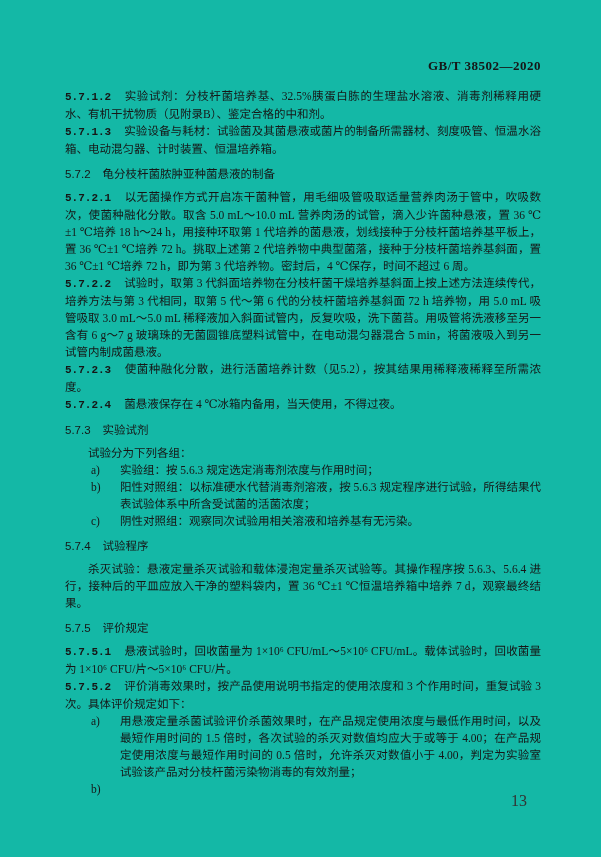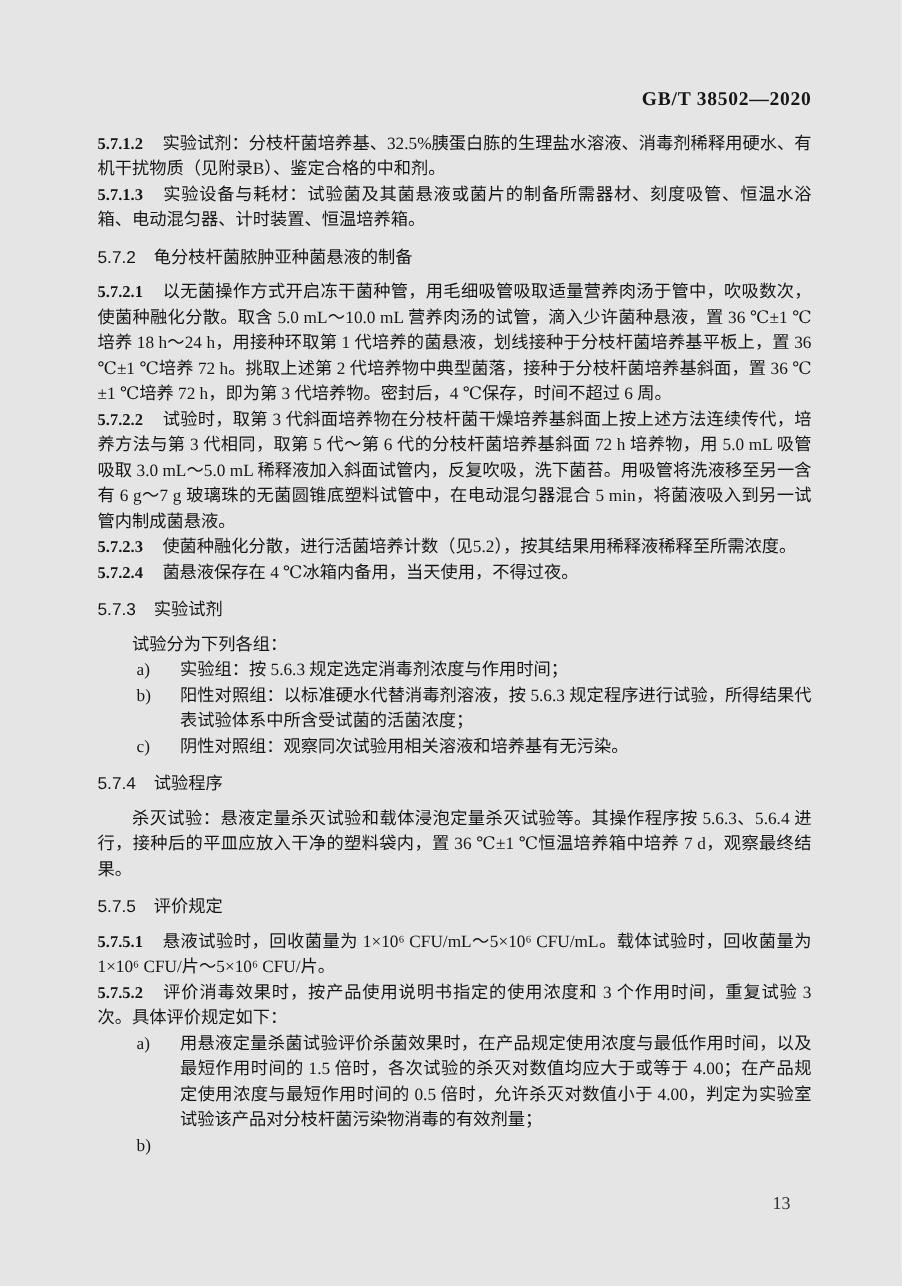--- a/index.html
+++ b/index.html
@@ -1,20 +1,20 @@
 <!DOCTYPE html>
 <html lang="zh-CN"><head>
 <meta charset="utf-8">
 <style>
   html, body { margin: 0; padding: 0; }
   .page {
     position: relative;
     width: 601px;
     height: 857px;
-    background: #e5e5e5;
+    background: #14b8a6;
     font-family: "Liberation Serif", "DejaVu Serif", serif;
     color: #161616;
     overflow: hidden;
     box-sizing: border-box;
   }
   .content {
     padding: 58px 60px 0 65px;
   }
   .doc-header {
     text-align: right;
@@ -25,21 +25,21 @@
     line-height: 16px;
     margin-bottom: 14px;
   }
   .clause {
     margin: 0;
     font-size: 11.5px;
     line-height: 17px;
     text-align: justify;
   }
   .clause .num {
-    font-family: Liberation Serif, serif;
+    font-family: Liberation Mono, monospace;
     font-weight: bold;
     font-size: 11px;
     margin-right: 13px;
     white-space: nowrap;
   }
   .sec-heading {
     margin: 8px 0 6px 0;
     font-family: "Liberation Sans", "DejaVu Sans", sans-serif;
     font-weight: normal;
     font-size: 11.5px;
@@ -66,21 +66,21 @@
     margin-left: 26px;
   }
   .list-item .text {
     flex: 1;
     text-align: justify;
   }
   .page-number {
     position: absolute;
     right: 74px;
     bottom: 47px;
-    font-size: 12px;
+    font-size: 16px;
     color: #333;
     font-family: "Liberation Serif", "DejaVu Serif", serif;
   }
 </style>
 </head>
 <body>
 
 <div class="page">
   <div class="content">
 

